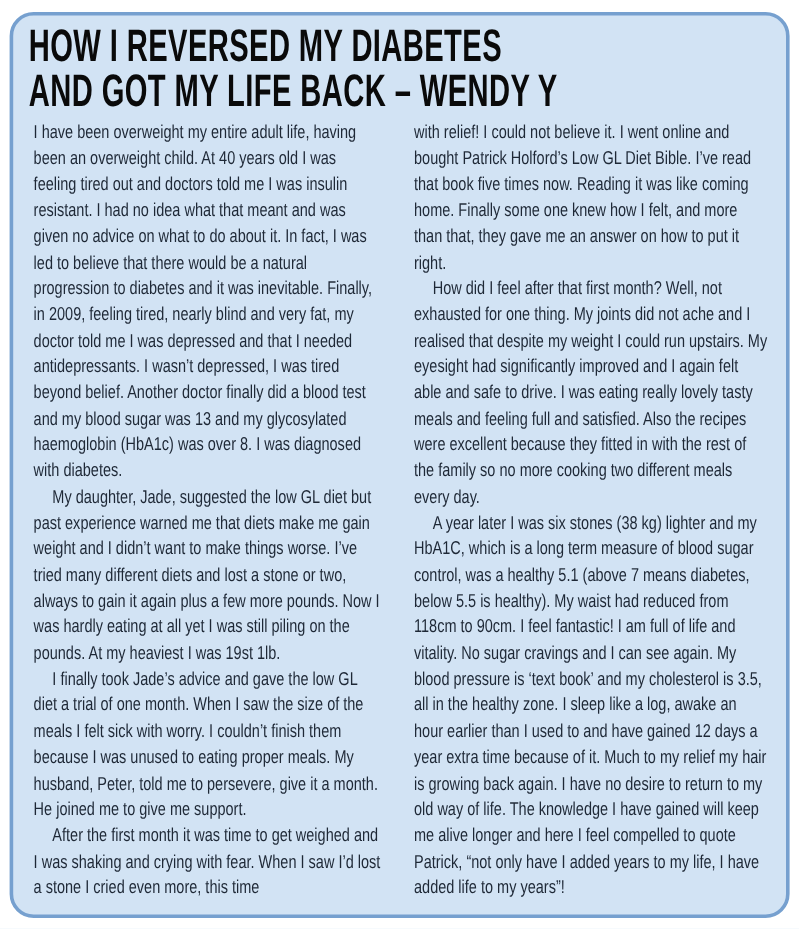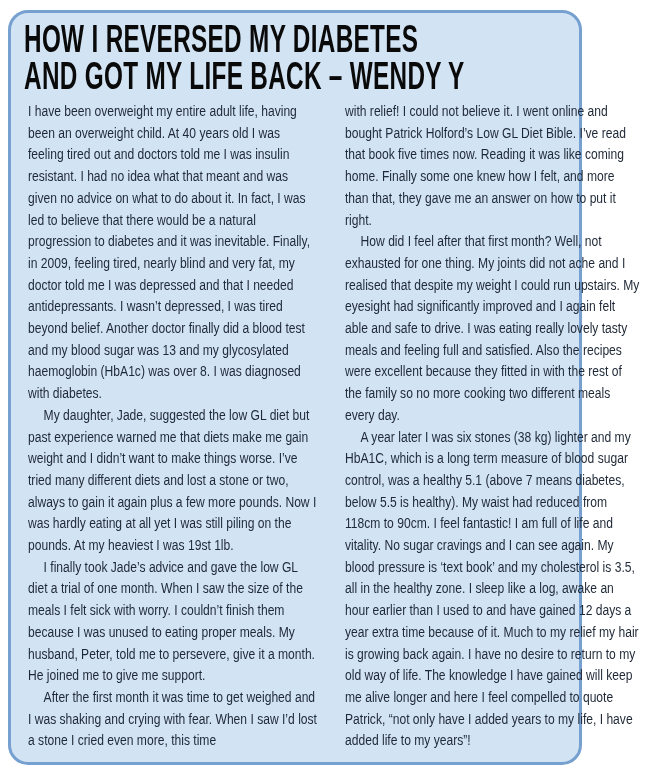--- a/index.html
+++ b/index.html
@@ -6,21 +6,21 @@
   body {
     width: 666px; height: 774px;
     background: #ffffff;
     font-family: "Liberation Sans", sans-serif;
     position: relative;
     overflow: hidden;
   }
   .card {
     position: absolute;
     left: 8px; top: 10px;
-    width: 574px; height: 755px;
+    width: 650px; height: 755px;
     box-sizing: border-box;
     background: var(--card-bg, #d2e3f4);
     border: 3px solid var(--card-border, #76a0cf);
     border-radius: 20px;
   }
   .title {
     position: absolute;
     left: 13px; top: 8px;
     transform: scaleX(0.64);
     transform-origin: left top;

